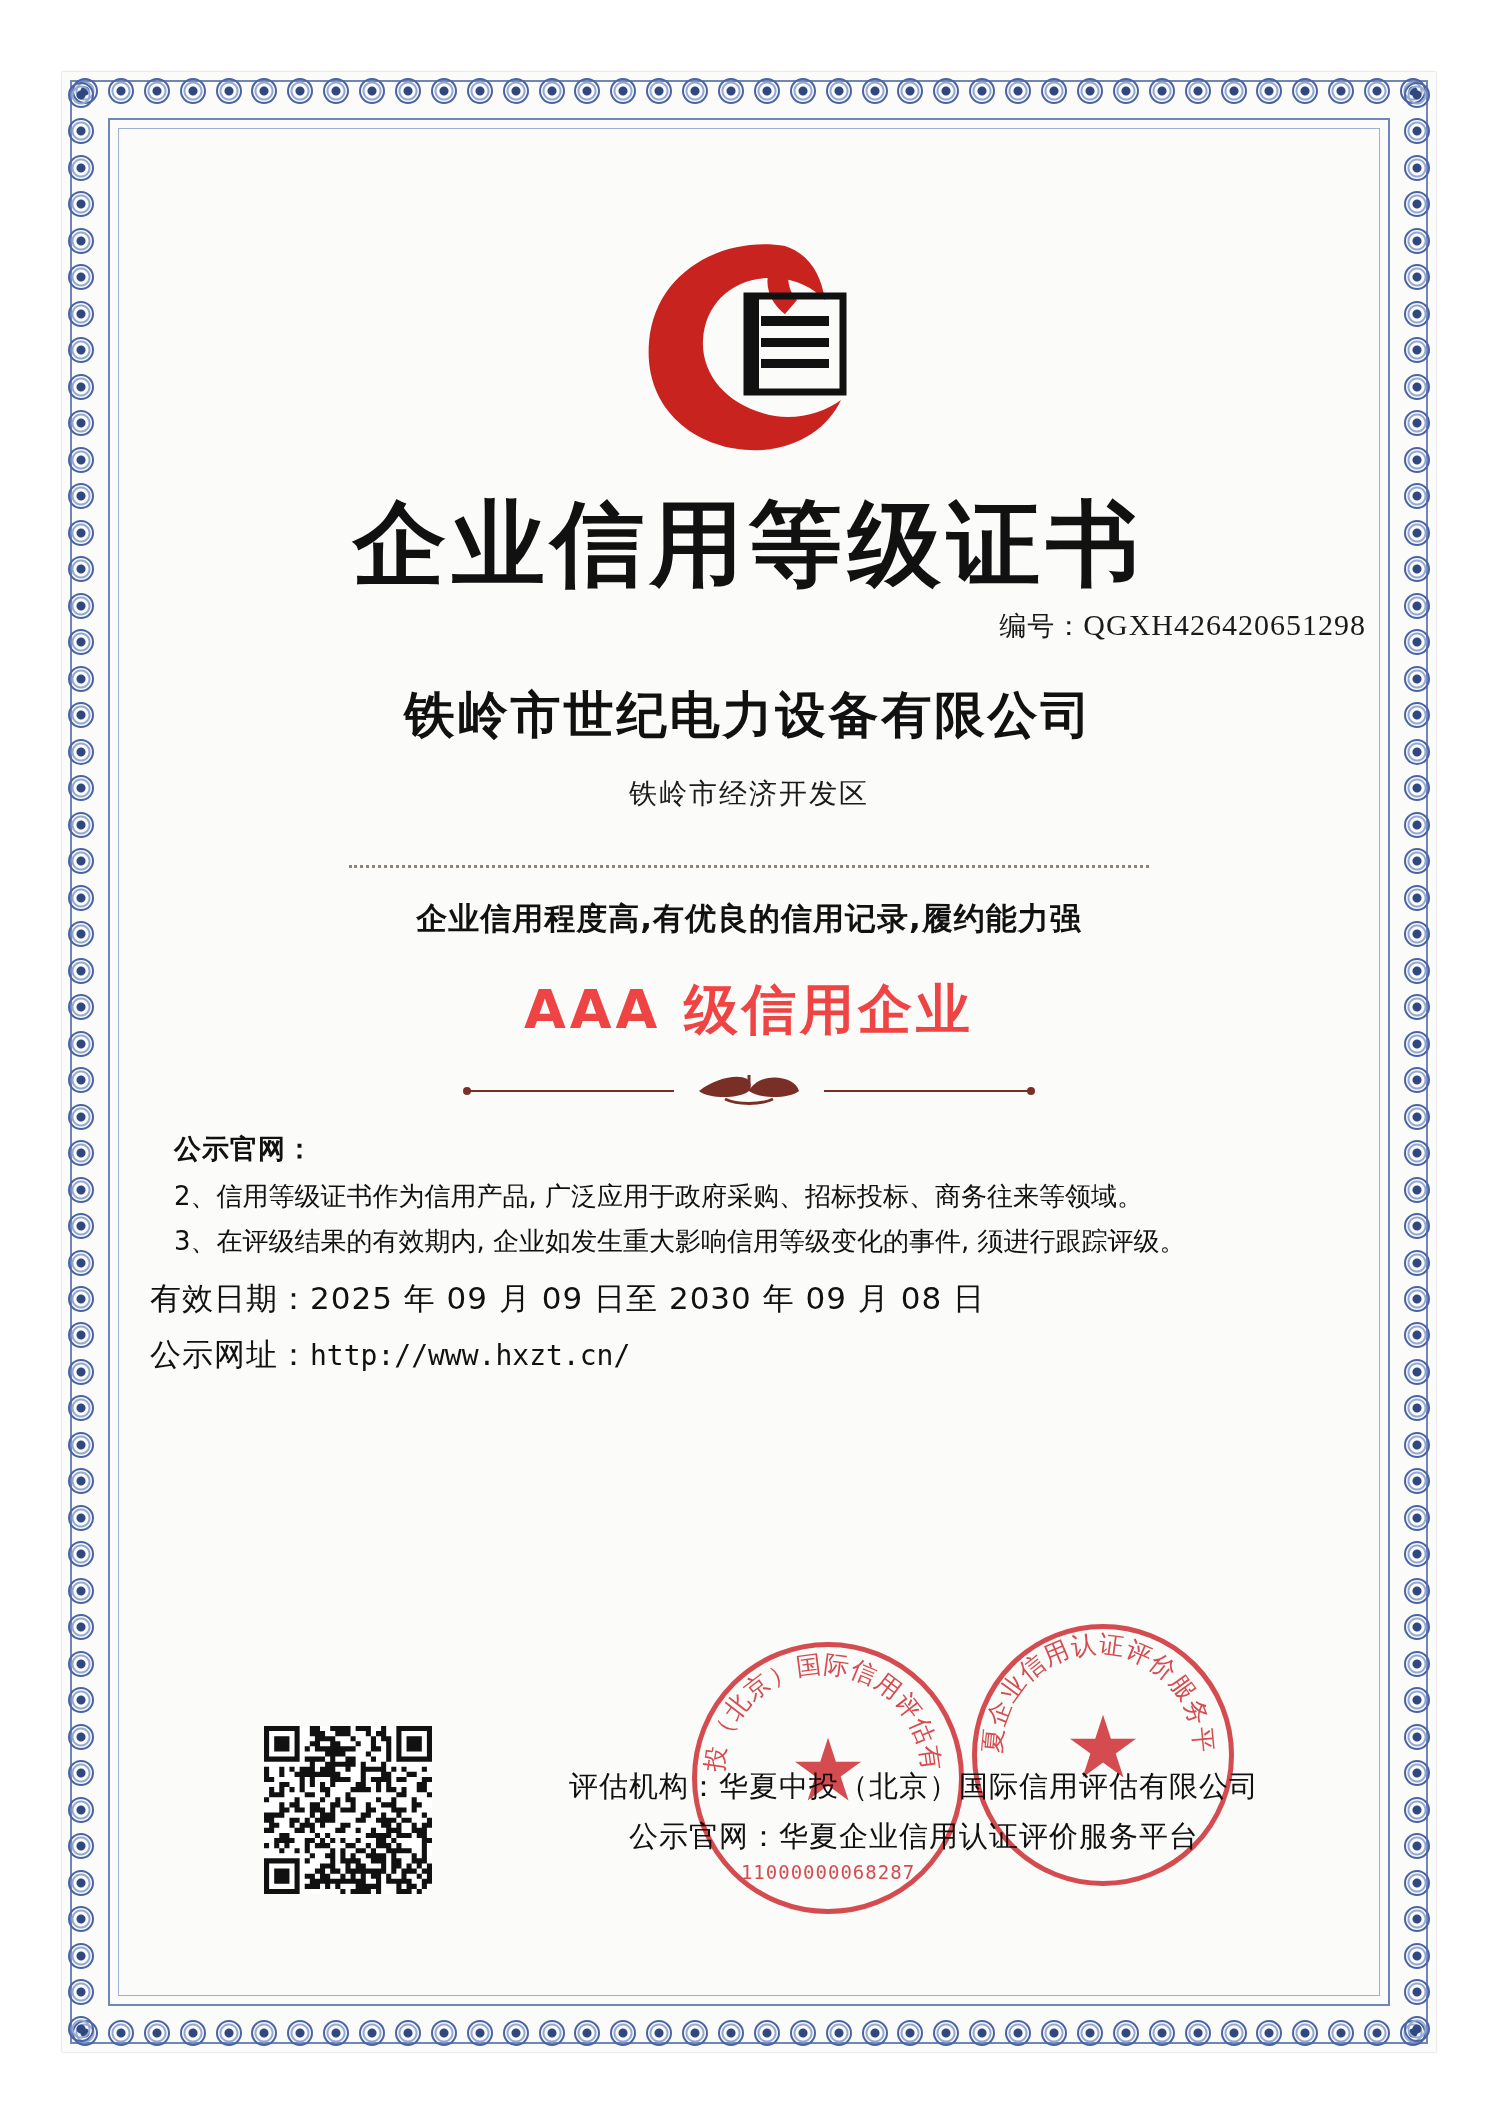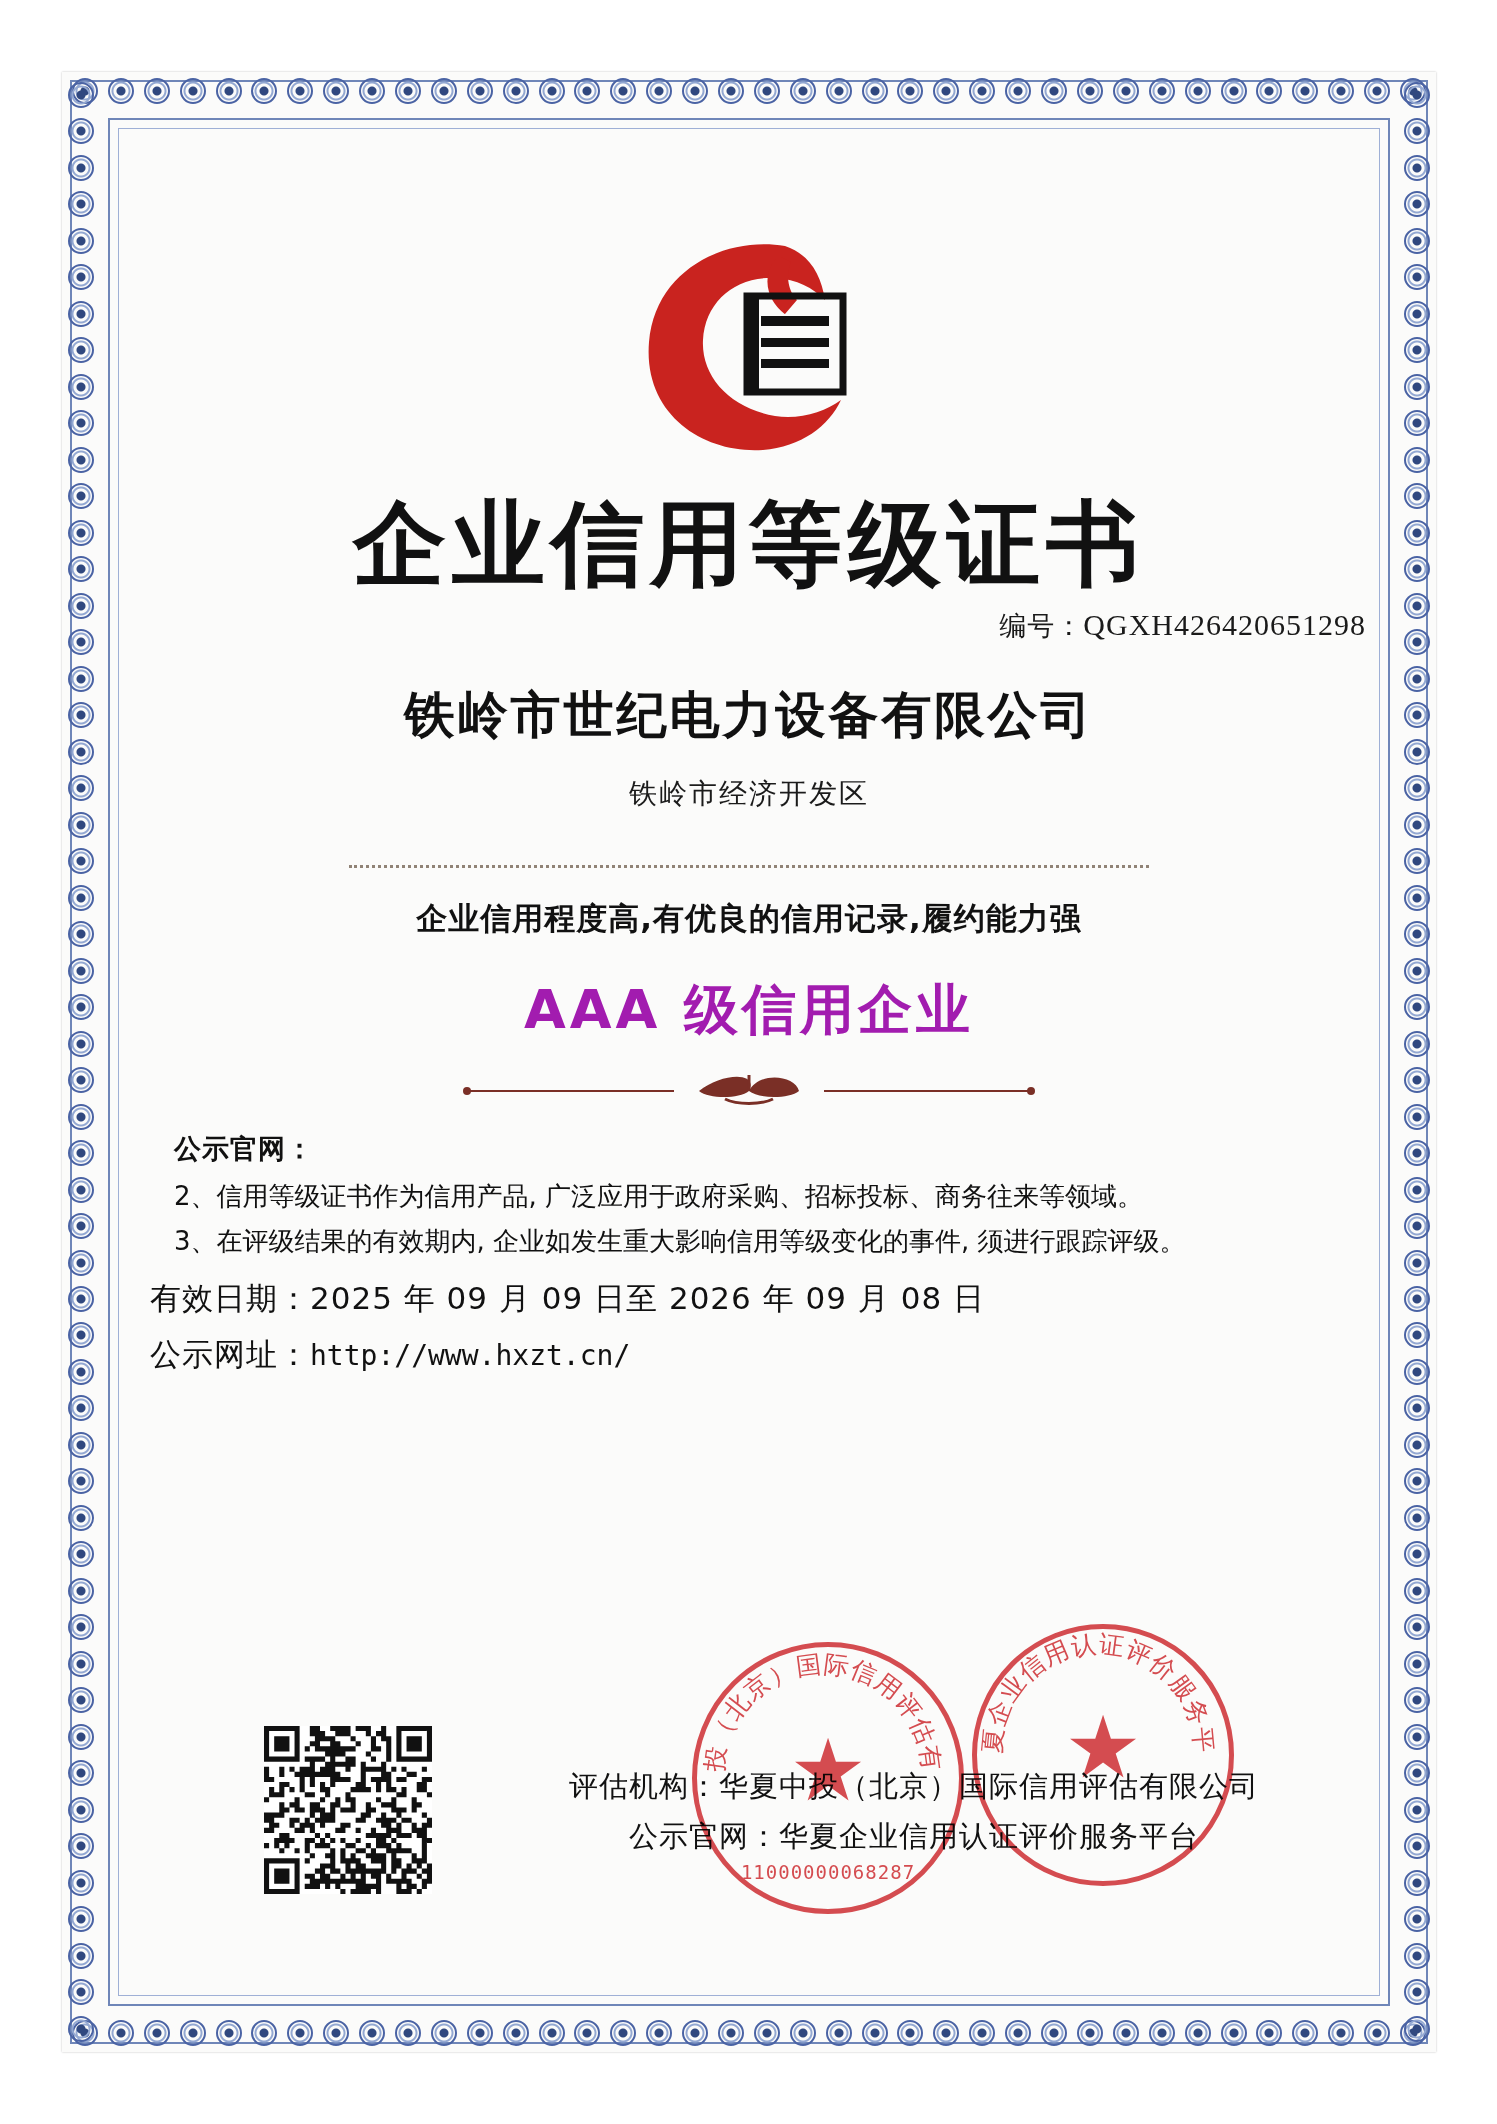--- a/index.html
+++ b/index.html
@@ -169,21 +169,21 @@
     color: #111111;
   }
 
   .grade {
     margin-top: 34px;
     text-align: center;
     font-family: "DejaVu Sans", sans-serif;
     font-weight: bold;
     font-size: 54px;
     letter-spacing: 4px;
-    color: #a21caf;
+    color: #ef4444;
   }
 
   
   .ornament {
     margin: 22px auto 0;
     width: 580px;
     height: 44px;
     position: relative;
   }
 
@@ -544,21 +544,21 @@
         </svg>
       </div>
 
       <div class="notes">
         <div class="notes-title">公示官网：</div>
         <div class="note-item">2、信用等级证书作为信用产品, 广泛应用于政府采购、招标投标、商务往来等领域。</div>
         <div class="note-item">3、在评级结果的有效期内, 企业如发生重大影响信用等级变化的事件, 须进行跟踪评级。</div>
       </div>
 
       <div class="field-line">
-        <span>有效日期：</span><span>2025 年 09 月 09 日至 2026 年 09 月 08 日</span>
+        <span>有效日期：</span><span>2025 年 09 月 09 日至 2030 年 09 月 08 日</span>
       </div>
 
       <div class="field-line url">
         <span>公示网址：</span><span class="mono">http://www.hxzt.cn/</span>
       </div>
 
       <div class="qr">
         <svg id="qr-svg" width="168" height="168" viewBox="0 0 33 33" xmlns="http://www.w3.org/2000/svg">
           <rect width="33" height="33" fill="#ffffff"></rect>
           <g id="qr-cells" fill="#111111">

